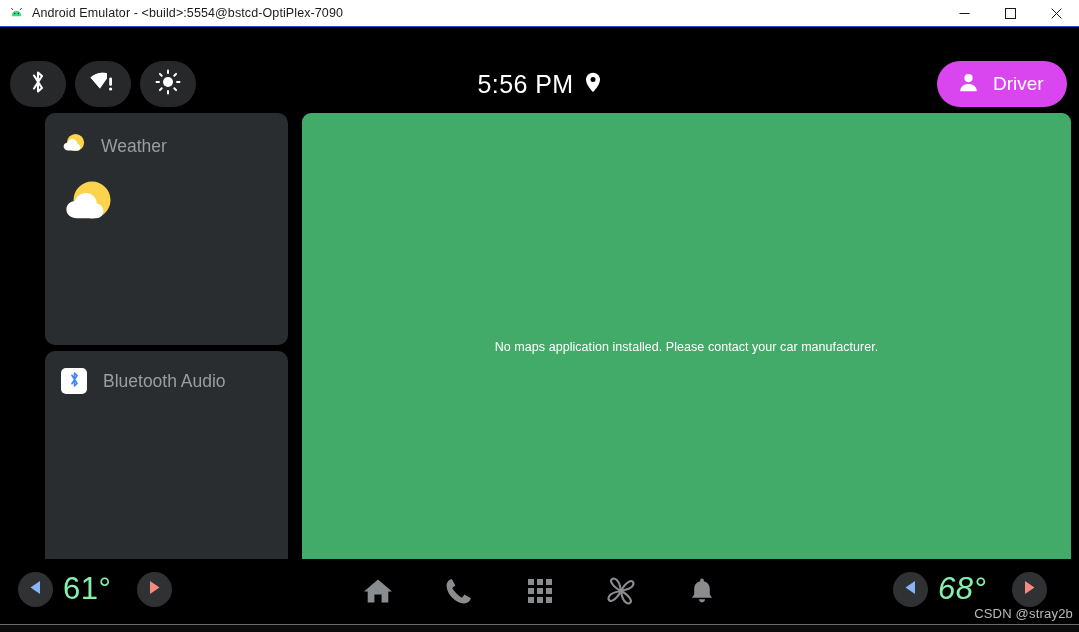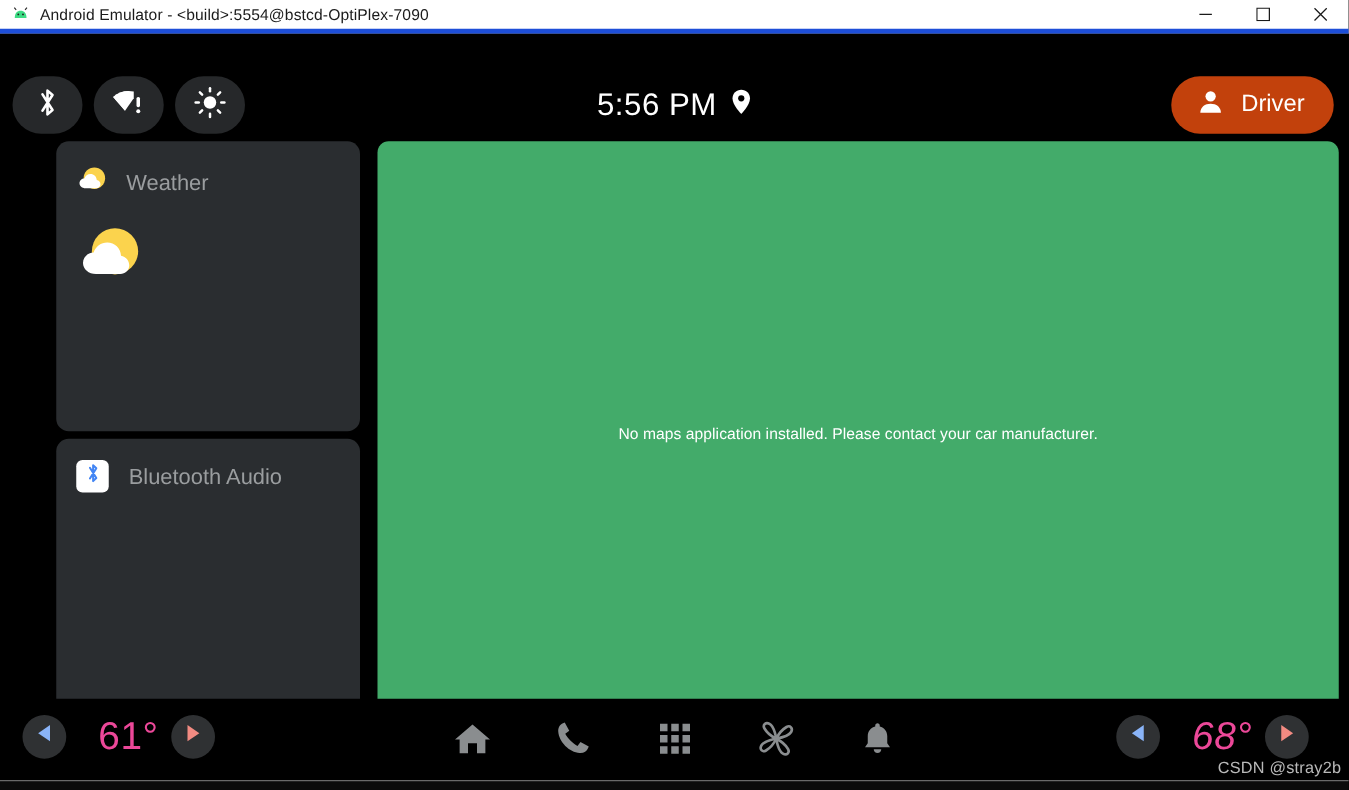--- a/index.html
+++ b/index.html
@@ -12,21 +12,21 @@
   #app {
     position:relative;
     width:1079px; height:632px;
     background:#000;
   }
 
   
   .titlebar {
     position:absolute; left:0; top:0; width:1079px; height:27px;
     background:#ffffff;
-    border-bottom:4px solid #1d4ed8;
+    border-bottom:1px solid #1d4ed8;
     display:flex; align-items:center;
   }
   .tb-left { display:flex; align-items:center; padding-left:9px; gap:8px; flex:1 1 auto; min-width:0; }
   .tb-appicon { width:15px; height:15px; position:relative; flex:0 0 auto; }
   .tb-title {
     font-size:12.5px; color:#1b1b1b; white-space:nowrap;
     letter-spacing:0.1px;
   }
   .tb-btns { display:flex; height:27px; flex:0 0 auto; }
   .tb-btn {
@@ -50,21 +50,21 @@
     width:56px; height:46px; border-radius:23px; background:#26282a;
     display:flex; align-items:center; justify-content:center;
   }
   .clock-wrap {
     position:absolute; left:0; right:0; top:34px; height:46px;
     display:flex; align-items:center; justify-content:center; gap:12px;
   }
   .clock { font-size:25px; color:#fff; letter-spacing:0.4px; }
   .driver-pill {
     position:absolute; right:12px; top:34px;
-    height:46px; min-width:130px; border-radius:23px; background:#c2410c;
+    height:46px; min-width:130px; border-radius:23px; background:#d946ef;
     display:flex; align-items:center; gap:13px; padding:0 22px 0 20px;
   }
   .driver-label { font-size:19px; color:#ffffff; }
 
   
   .body-area {
     position:absolute; left:0; top:60px; width:1079px; height:500px;
   }
   .sidebar {
     position:absolute; left:2px; top:26px; width:286px; bottom:6px;
@@ -105,21 +105,21 @@
     position:absolute; left:0; bottom:0; width:1079px; height:65px;
     background:#000;
   }
   .temp-ctl { position:absolute; top:12px; display:flex; align-items:center; gap:10px; }
   .temp-left { left:18px; }
   .temp-right { right:32px;font-style:italic; }
   .arrow-btn {
     width:35px; height:35px; border-radius:50%; background:#2f3133;
     display:flex; align-items:center; justify-content:center;
   }
-  .temp-value { font-size:31px; color:#ec4899; letter-spacing:0.5px; min-width:64px; text-align:right; }
+  .temp-value { font-size:31px; color:#86efac; letter-spacing:0.5px; min-width:64px; text-align:left; }
   .nav-icons {
     position:absolute; left:0; right:0; top:14px; height:40px;
     display:flex; align-items:center; justify-content:center; gap:41px;
   }
   .nav-btn { width:40px; height:40px; display:flex; align-items:center; justify-content:center; }
   .watermark {
     position:absolute; right:6px; bottom:3px;
     font-size:13px; color:#c9c9c9; letter-spacing:0.2px;
     opacity:0.92;
   }

